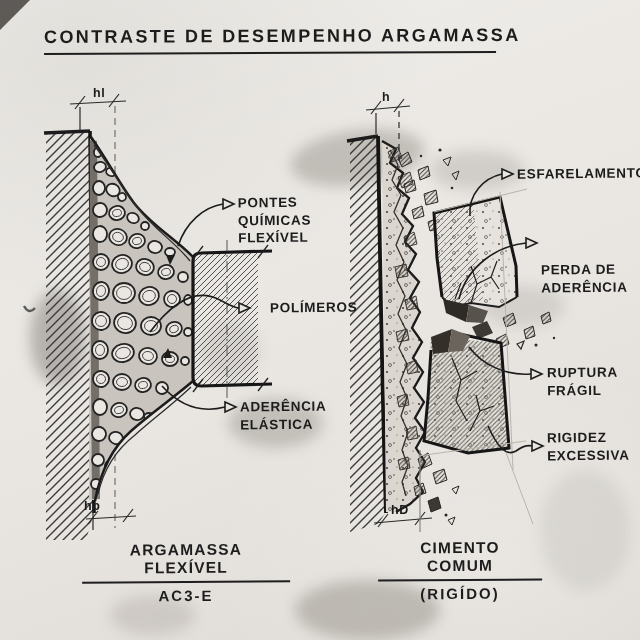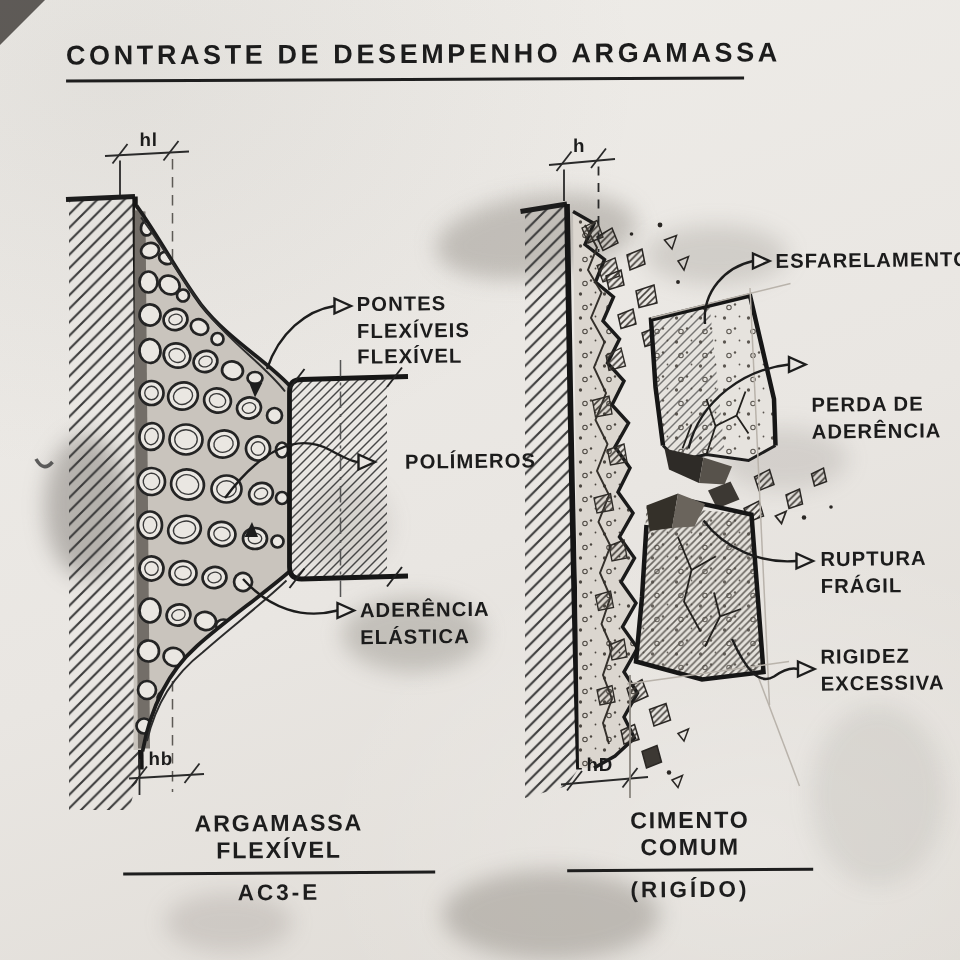--- a/index.html
+++ b/index.html
@@ -291,27 +291,27 @@
       <path d="M 502,169 L 513,174 L 502,179 Z" fill="#e9e6e2"></path>
       <path d="M 526,238 L 537,243 L 526,248 Z" fill="#e9e6e2"></path>
       <path d="M 531,369 L 542,374 L 531,379 Z" fill="#e9e6e2"></path>
       <path d="M 532,441 L 543,446 L 532,451 Z" fill="#e9e6e2"></path>
     </g>
   </svg>
 
   <div class="hand t-title">CONTRASTE DE DESEMPENHO ARGAMASSA</div>
 
   <div class="hand dim" style="left:93px;top:86px;">hl</div>
-  <div class="hand dim" style="left:99px;top:499px;">hb</div>
+  <div class="hand dim" style="left:84px;top:499px;">hb</div>
   <div class="hand dim" style="left:382px;top:90px;">h</div>
   <div class="hand dim" style="left:391px;top:503px;">hD</div>
 
   <div class="hand lbl" style="left:238px;top:194px;">
     <div>PONTES</div>
-    <div>FLEXÍVEIS</div>
+    <div>QUÍMICAS</div>
     <div>FLEXÍVEL</div>
   </div>
   <div class="hand lbl" style="left:270px;top:299px;">POLÍMEROS</div>
   <div class="hand lbl" style="left:240px;top:398px;">
     <div>ADERÊNCIA</div>
     <div>ELÁSTICA</div>
   </div>
 
   <div class="hand lbl" style="left:517px;top:165px;">ESFARELAMENTO</div>
   <div class="hand lbl" style="left:541px;top:233px;margin-top:28px;">

